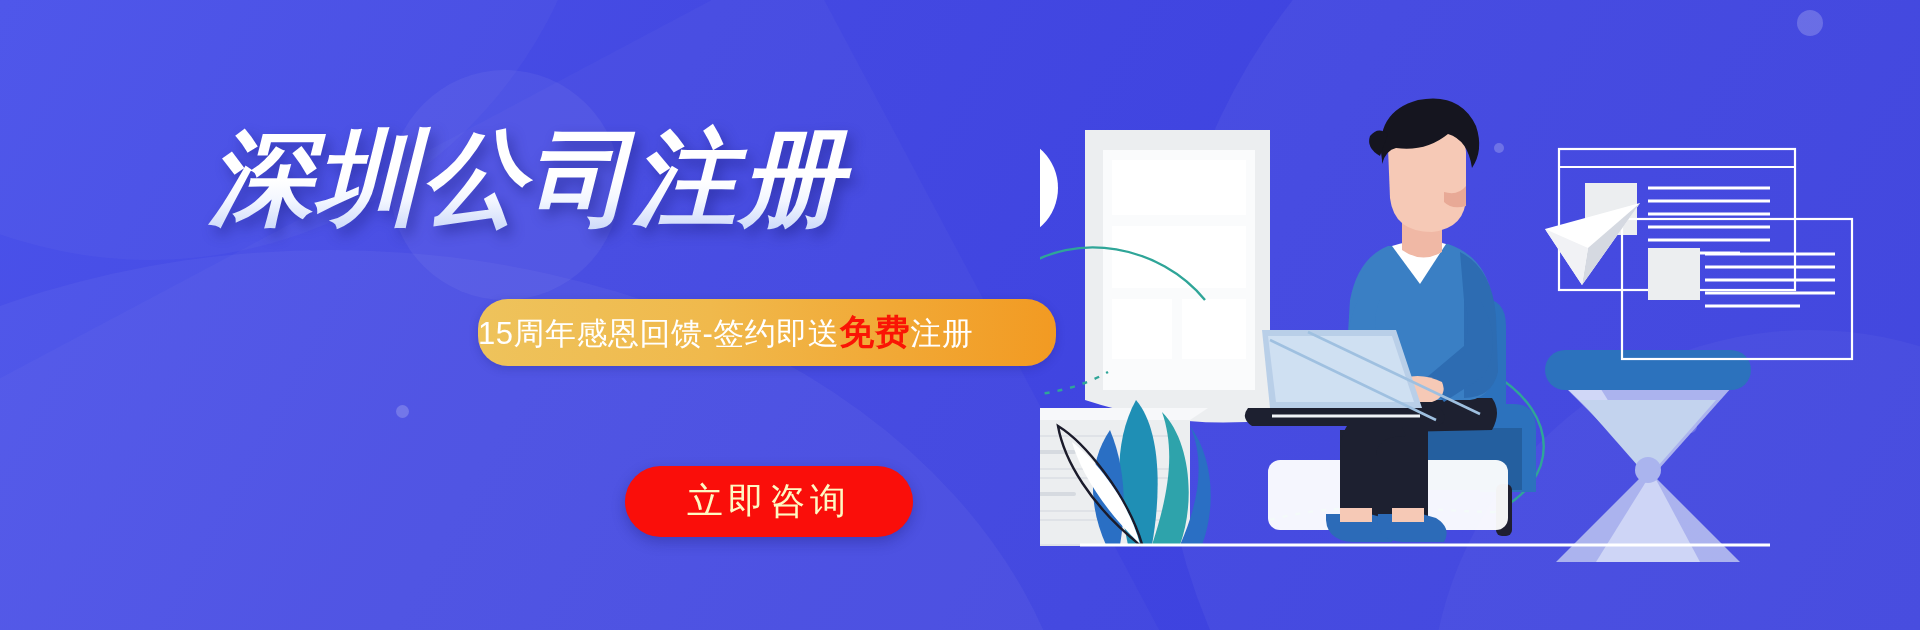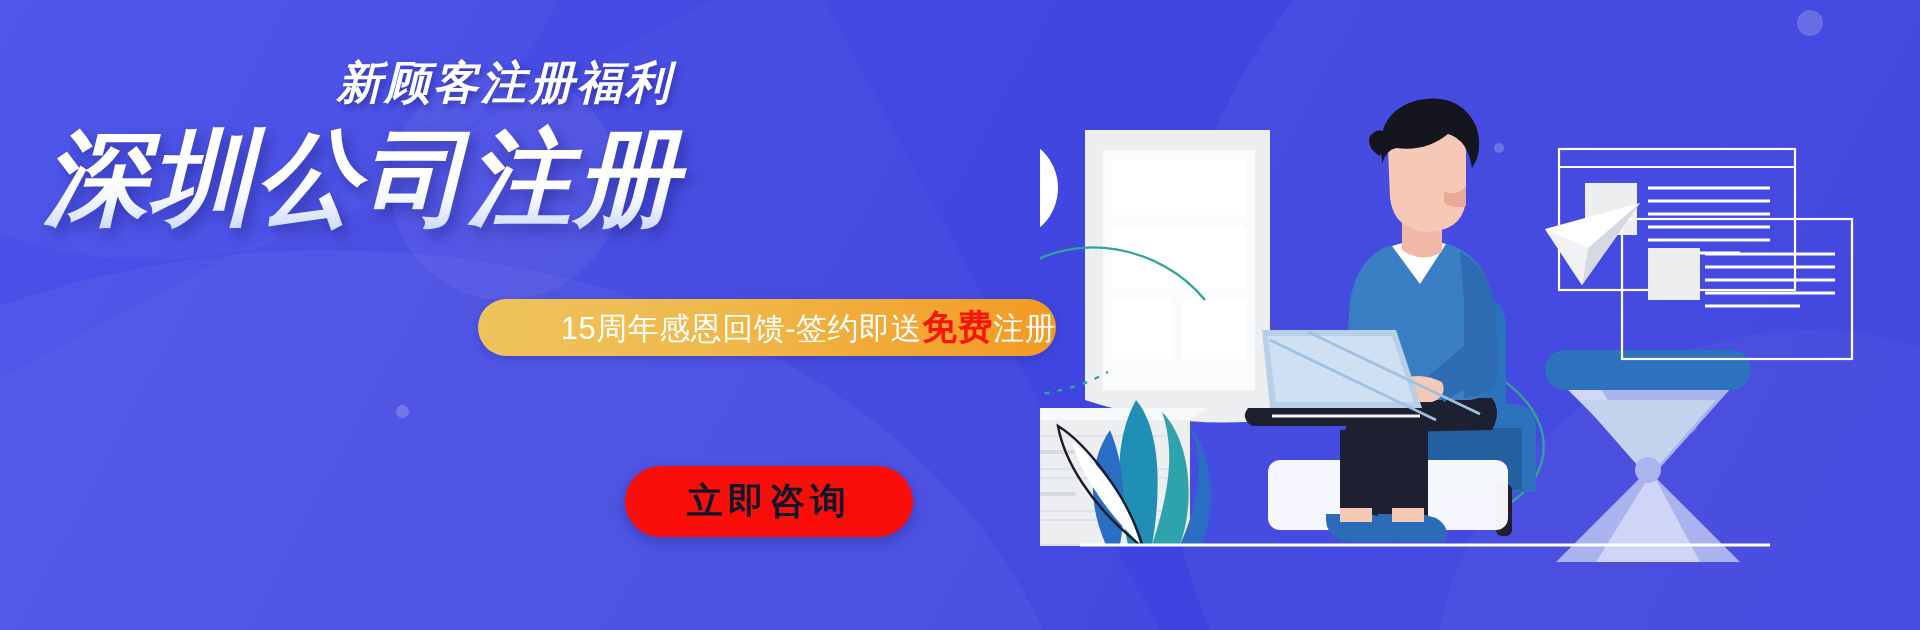--- a/index.html
+++ b/index.html
@@ -22,51 +22,51 @@
 
   
   .copy{position:absolute;left:0;top:0;width:1010px;height:630px;}
   .kicker{
     position:absolute;left:0;right:0;top:58px;text-align:center;
     font-size:45px;font-weight:700;font-style:italic;letter-spacing:3px;
     color:#ffffff;line-height:1.1;
     text-shadow:3px 4px 6px rgba(25,28,120,.45);
   }
   .headline{
-    position:absolute;left:0;right:0;top:120px;
+    position:absolute;left:0;right:0;top:120px;text-align:center;
     font-size:104px;font-weight:700;font-style:italic;letter-spacing:2px;
     line-height:1.12;
     background:linear-gradient(180deg,#ffffff 0%,#ffffff 52%,#f2f6ff 70%,#c5d3f8 100%);
     -webkit-background-clip:text;background-clip:text;color:transparent;
     filter:drop-shadow(5px 7px 7px rgba(22,25,115,.45));
     margin-left:44px;
   }
   .pill{
-    position:absolute;left:478px;top:299px;width:578px;height:57px;border-radius:30px;
+    position:absolute;left:478px;top:299px;width:578px;height:67px;border-radius:30px;
     background:linear-gradient(92deg,#eec35c 0%,#f0b94c 40%,#f29a22 100%);
-    display:flex;align-items:center;justify-content:flex-end;
+    display:flex;align-items:center;justify-content:flex-start;
     box-shadow:0 3px 10px rgba(25,28,110,.22);
   }
   .pill-text{font-size:31px;font-weight:500;color:#ffffff;letter-spacing:.5px;white-space:nowrap;}
   .pill-text .hi{color:#fa1405;font-weight:700;font-size:35px;}
   .tagline{
     position:absolute;left:0;right:0;top:370px;text-align:center;
     font-size:59px;font-weight:700;font-style:italic;letter-spacing:1px;
     line-height:1.1;
     color:#ffffff;text-shadow:4px 5px 6px rgba(22,25,115,.42);
     white-space:nowrap;
   }
   .tagline .one{color:#f2f531;font-size:78px;padding:0 2px;}
   .cta{
     position:absolute;left:625px;top:466px;width:288px;height:71px;border-radius:36px;
     background:#fa0e0a;border:none;cursor:pointer;
     display:flex;align-items:center;justify-content:center;
     box-shadow:0 5px 14px rgba(20,20,100,.3);
   }
-  .cta-text{font-size:36px;font-weight:700;color:#0f172a;letter-spacing:5px;}
+  .cta-text{font-size:36px;font-weight:400;color:#fef9c3;letter-spacing:5px;}
 
   
   .illus{position:absolute;left:1040px;top:0;width:880px;height:630px;}
   .illus svg{display:block;}
 </style>
 </head>
 <body>
 
 <div class="banner">
 
@@ -80,21 +80,20 @@
 
     <div class="dot" style="left:1797px;top:10px;width:26px;height:26px;background:rgba(255,255,255,.20);"></div>
     <div class="dot" style="left:1494px;top:143px;width:10px;height:10px;background:rgba(255,255,255,.22);"></div>
     <div class="dot" style="left:396px;top:405px;width:13px;height:13px;background:rgba(255,255,255,.20);"></div>
     <div class="dot" style="left:1684px;top:420px;width:13px;height:13px;background:rgba(255,255,255,.20);"></div>
     <div class="dot" style="left:492px;top:308px;width:46px;height:46px;background:#f2c75a;"></div>
   </div>
 
   <div class="copy">
 
-    <div class="kicker">新顾客注册福利</div>
 
     <div class="headline">深圳公司注册</div>
 
     <div class="pill">
       <span class="pill-text"><span>15周年感恩回馈-签约即送</span><span class="hi">免费</span><span>注册</span></span>
     </div>
 
 
     <div class="cta">
       <span class="cta-text">立即咨询</span>

